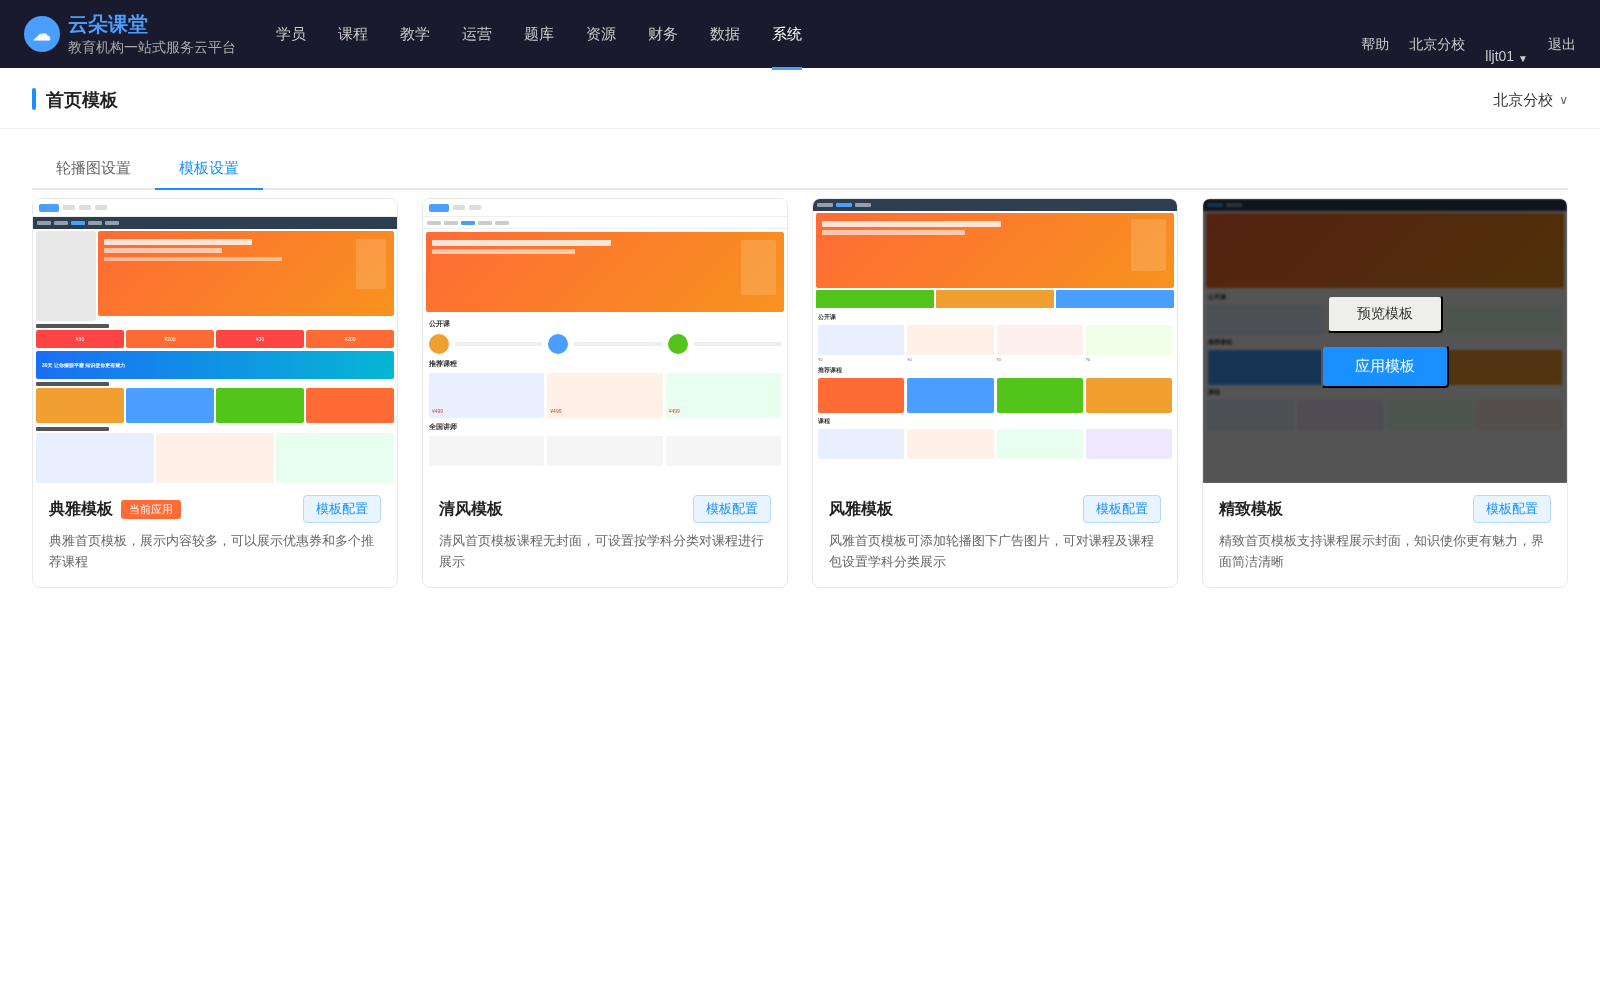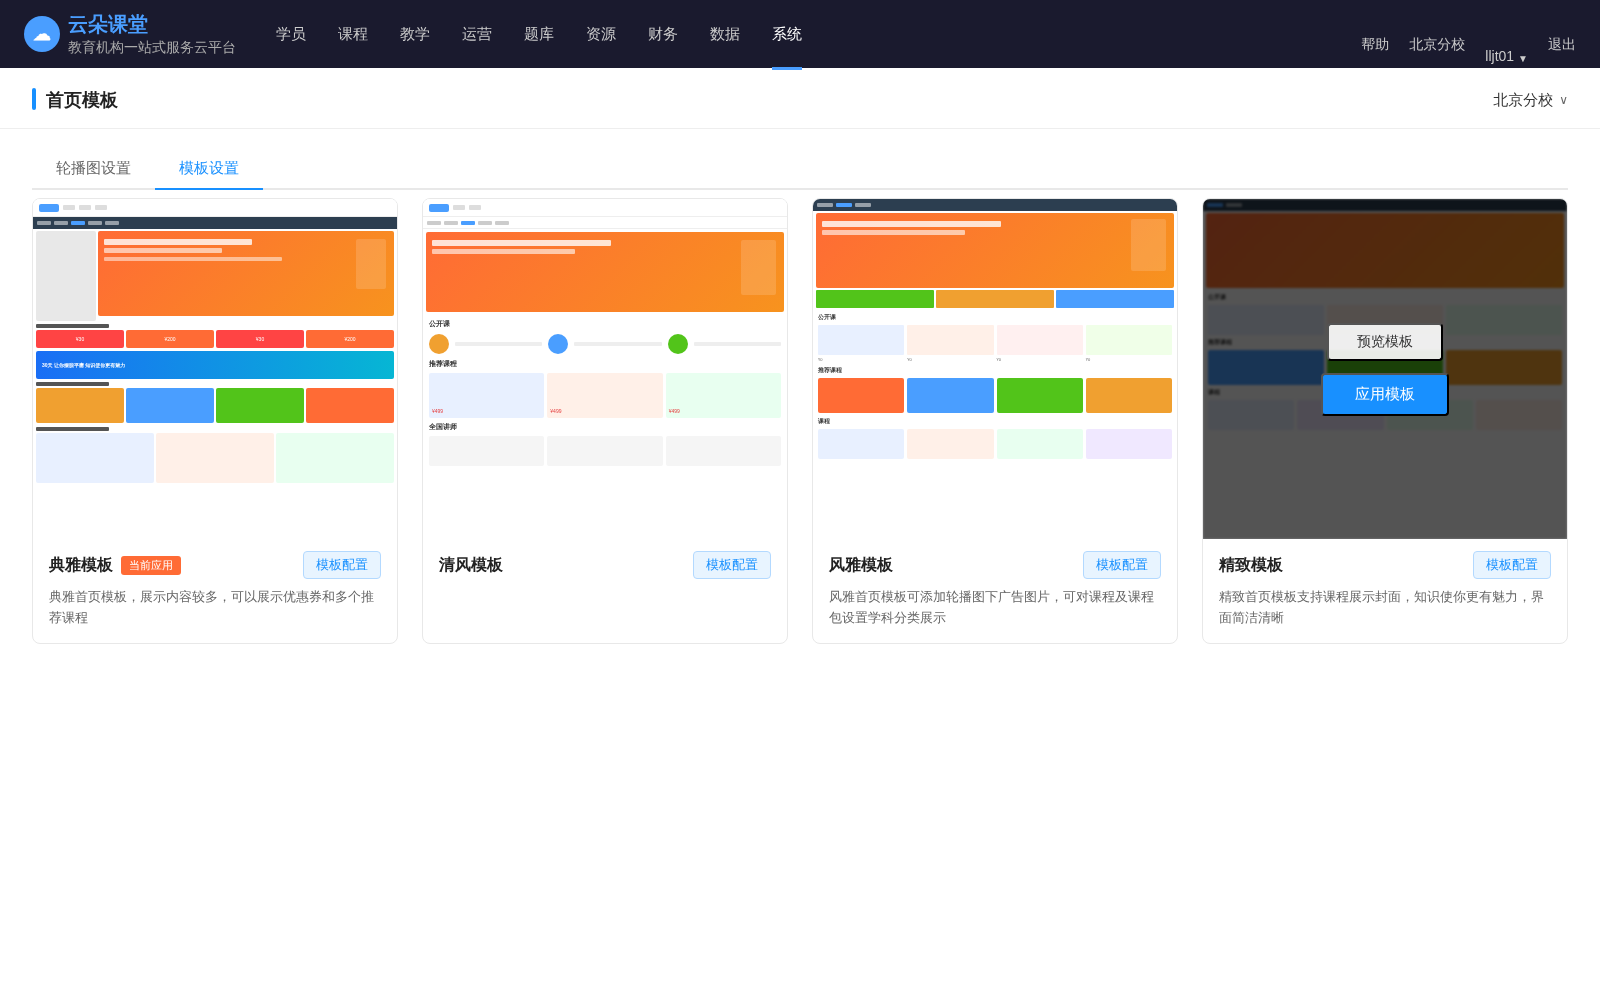--- a/index.html
+++ b/index.html
@@ -105,21 +105,21 @@
     .template-card {
       background: white;
       border-radius: 8px;
       overflow: hidden;
       border: 1px solid #e8e8e8;
       position: relative;
     }
     .template-card.active-card { border-color: #e8e8e8; }
     .template-preview {
       width: 100%;
-      height: 340px;
+      height: 284px;
       background: #f0f4f8;
       position: relative;
       overflow: hidden;
     }
     
     .preview-mock {
       width: 100%; height: 100%;
       position: relative;
       overflow: hidden;
     }
@@ -379,20 +379,21 @@
           </div>
         </div>
       </div>
       <div class="template-footer">
         <div class="template-footer-top">
           <div class="template-name-wrap">
             <span class="template-name">清风模板</span>
           </div>
           <button class="config-btn">模板配置</button>
         </div>
+        <div class="template-desc">清风首页模板课程无封面，可设置按学科分类对课程进行展示</div>
       </div>
     </div>
 
     <div class="template-card">
       <div class="template-preview">
         <div class="preview-mock preview-3" style="background:white;">
           <div style="height:12px;background:#2c3e50;display:flex;align-items:center;padding:0 4px;gap:3px;">
             <div style="width:16px;height:4px;background:rgba(255,255,255,0.5);border-radius:1px;"></div>
             <div style="width:16px;height:4px;background:#4a9eff;border-radius:1px;"></div>
             <div style="width:16px;height:4px;background:rgba(255,255,255,0.5);border-radius:1px;"></div>

